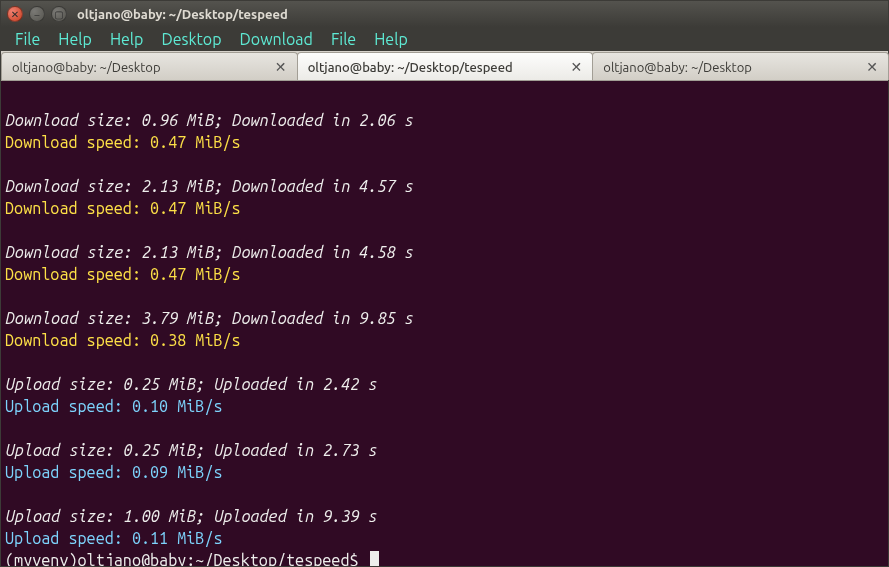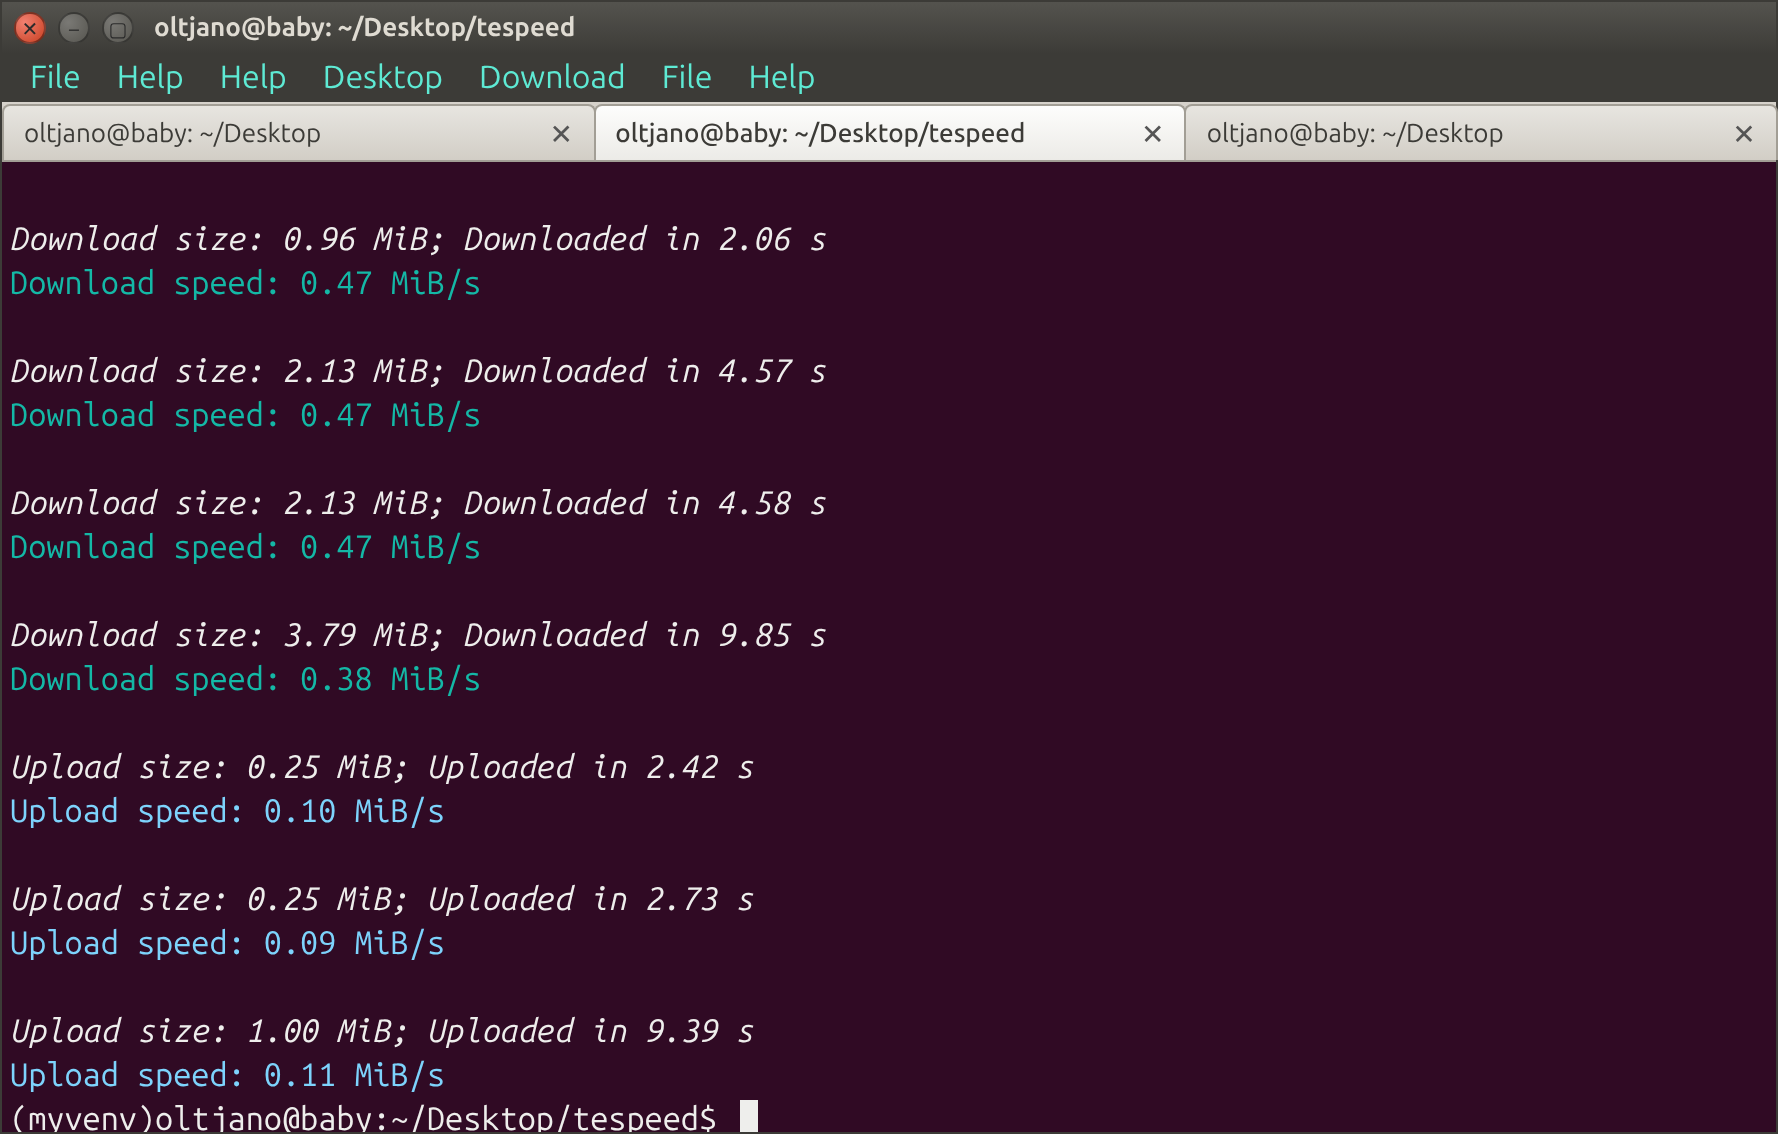--- a/index.html
+++ b/index.html
@@ -90,21 +90,21 @@
     background: #300a24;
     padding: 6px 4px 2px 4px;
     font-family: "Ubuntu Mono", "DejaVu Sans Mono", monospace;
     font-size: 16.2px;
     line-height: 22px;
     color: #eeeeec;
     white-space: pre;
     overflow: hidden;
   }
   .dl-line { color: #eeeeec; font-style: italic; }
-  .speed-dl { color: #14b8a6; }
+  .speed-dl { color: #fde047; }
   .speed-ul { color: #7dd3fc; }
   .prompt-line { color: #eeeeec; display: inline; }
   .cursor {
     display: inline-block;
     width: 9px; height: 18px;
     background: #eeeeec;
     vertical-align: -3px;
     margin-left: 2px;
   }
 </style>

